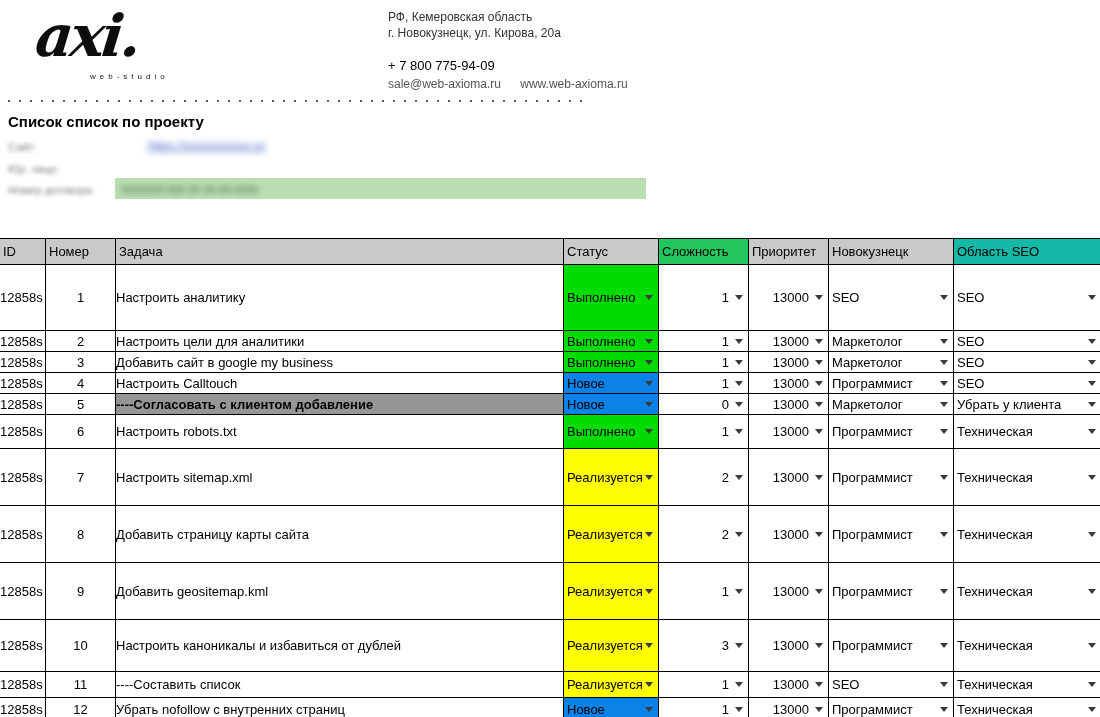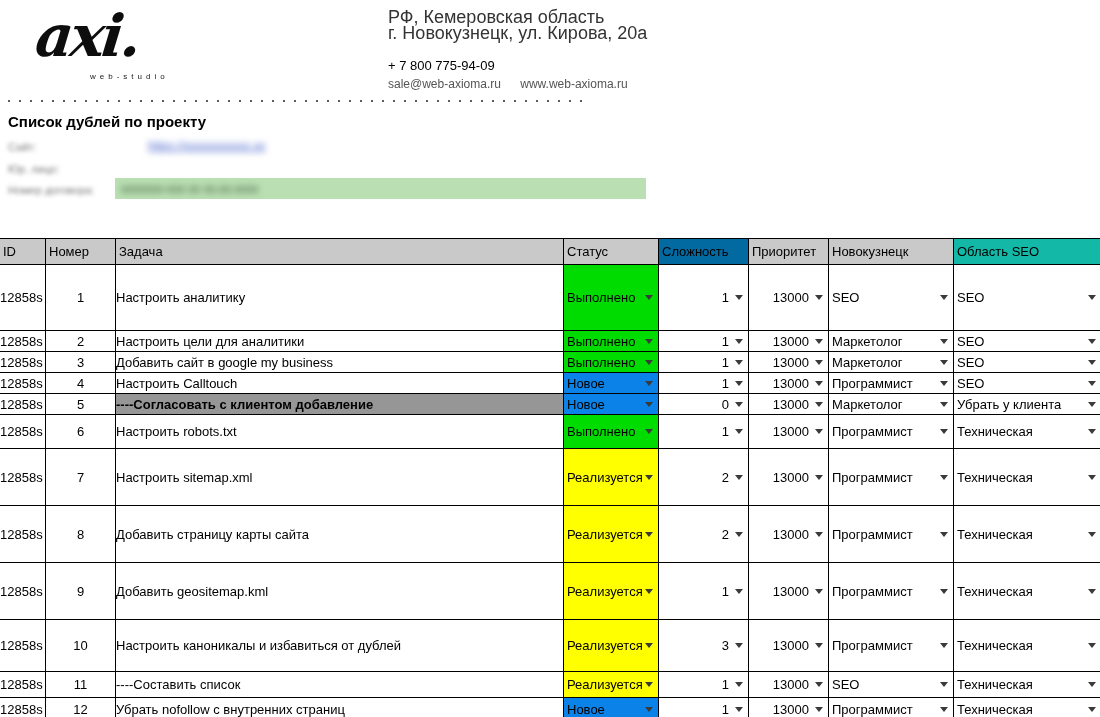--- a/index.html
+++ b/index.html
@@ -9,21 +9,21 @@
   }
   
   .logo{
     position:absolute;left:36px;top:2px;
     font-family:"DejaVu Serif",serif;font-style:italic;font-weight:bold;
     font-size:58px;letter-spacing:-3px;color:#0d0d0d;transform:skewX(-6deg);
   }
   .logo-sub{
     position:absolute;left:90px;top:72px;font-size:8px;letter-spacing:4px;color:#1a1a1a;
   }
-  .addr{position:absolute;left:388px;top:9px;font-size:18px;color:#333;line-height:16px;}
+  .addr{position:absolute;left:388px;top:9px;font-size:12px;color:#333;line-height:16px;}
   .phone{position:absolute;left:388px;top:58px;font-size:13px;font-weight:normal;color:#000;}
   .emails{position:absolute;left:388px;top:77px;font-size:12px;color:#555;}
   .emails .ws{margin-left:16px;}
   .sep{
     position:absolute;left:8px;top:100px;width:582px;height:2px;
     background:repeating-linear-gradient(90deg,#5a5a5a 0 2px,transparent 2px 11px);
   }
   .title{position:absolute;left:8px;top:113px;font-size:15px;font-weight:bold;}
   
   .m-label{position:absolute;left:8px;font-size:11px;color:#7a7a7a;filter:blur(2px);white-space:nowrap;}
@@ -69,21 +69,21 @@
 <div class="addr">
   <div>РФ, Кемеровская область</div>
   <div>г. Новокузнецк, ул. Кирова, 20а</div>
 </div>
 <div class="phone">+ 7 800 775-94-09</div>
 <div class="emails">
   <span>sale@web-axioma.ru</span>
   <span class="ws">www.web-axioma.ru</span>
 </div>
 <div class="sep"></div>
-<div class="title">Список дублей по проекту</div>
+<div class="title">Список список по проекту</div>
 
 <div class="m-label l1">Сайт:</div>
 <div class="m-link">https://xxxxxxxxxxx.xx</div>
 <div class="m-label l2">Юр. лицо:</div>
 <div class="m-label l3">Номер договора:</div>
 <div class="contract-box" id="contract-box" style="background: rgb(185, 223, 178);">
   <div class="contract-value">xxxxxxx-xxx xx xx.xx.xxxx</div>
 </div>
 
 <table class="task-table">
@@ -96,21 +96,21 @@
       <col style="width:80px">
       <col style="width:125px">
       <col style="width:148px">
   </colgroup>
   <thead>
     <tr id="thead-row">
         <th style="background: rgb(201, 201, 201);">ID</th>
         <th style="background: rgb(201, 201, 201);">Номер</th>
         <th style="background: rgb(201, 201, 201);">Задача</th>
         <th style="background: rgb(201, 201, 201);">Статус</th>
-        <th style="background: #0369a1;">Сложность</th>
+        <th style="background: #22c55e;">Сложность</th>
         <th style="background: rgb(201, 201, 201);">Приоритет</th>
         <th style="background: rgb(201, 201, 201);">Новокузнецк</th>
         <th style="background: #14b8a6;">Область SEO</th>
       </tr>
   </thead>
   <tbody id="tbody">
       <tr style="height: 66px;">
         <td class="c-id">12858s</td>
         <td class="c-num">1</td>
         <td class="c-task">Настроить аналитику</td>

